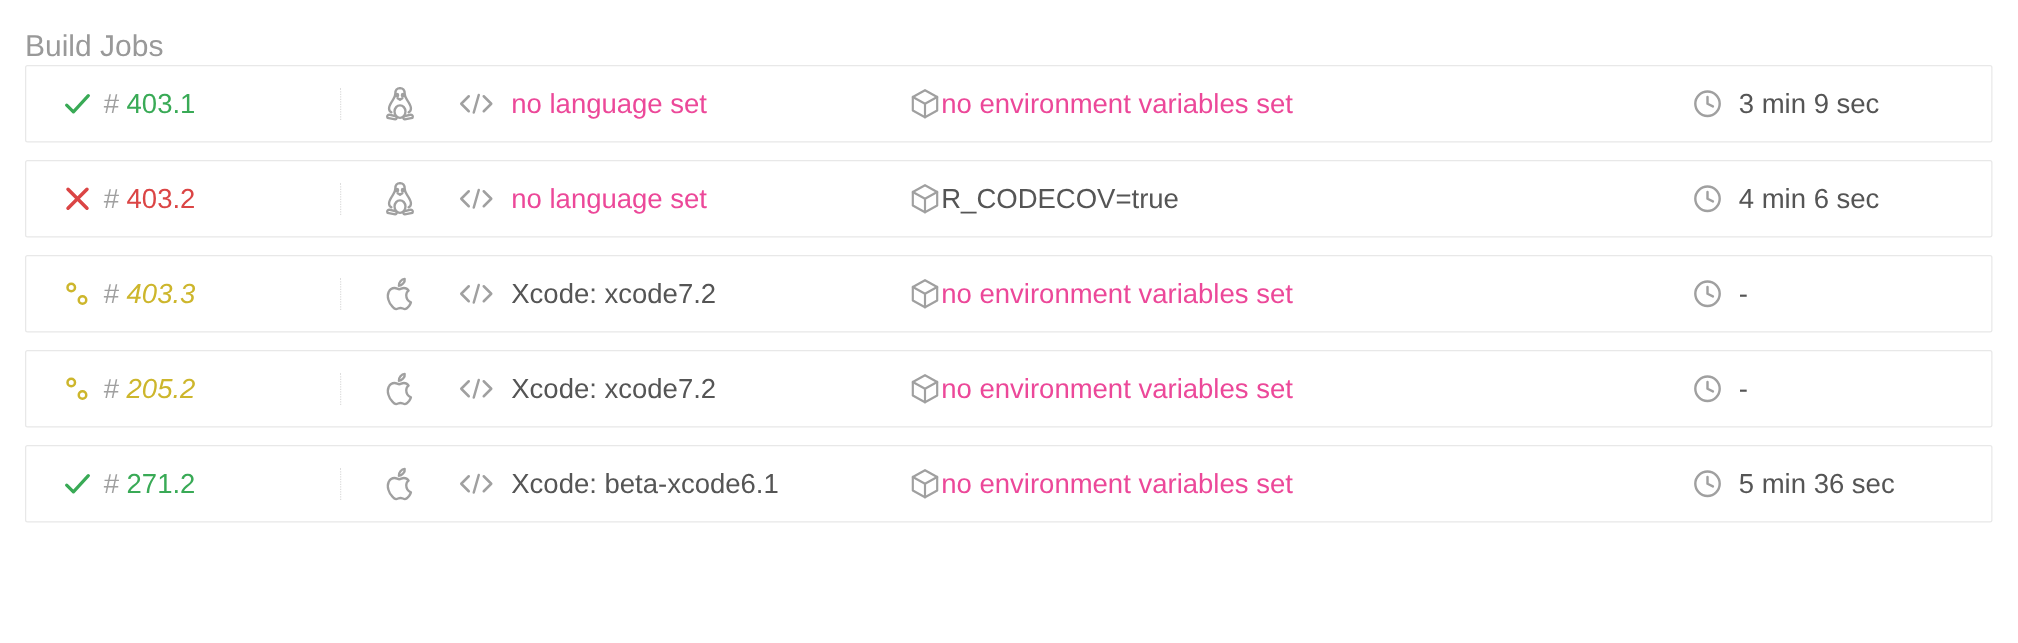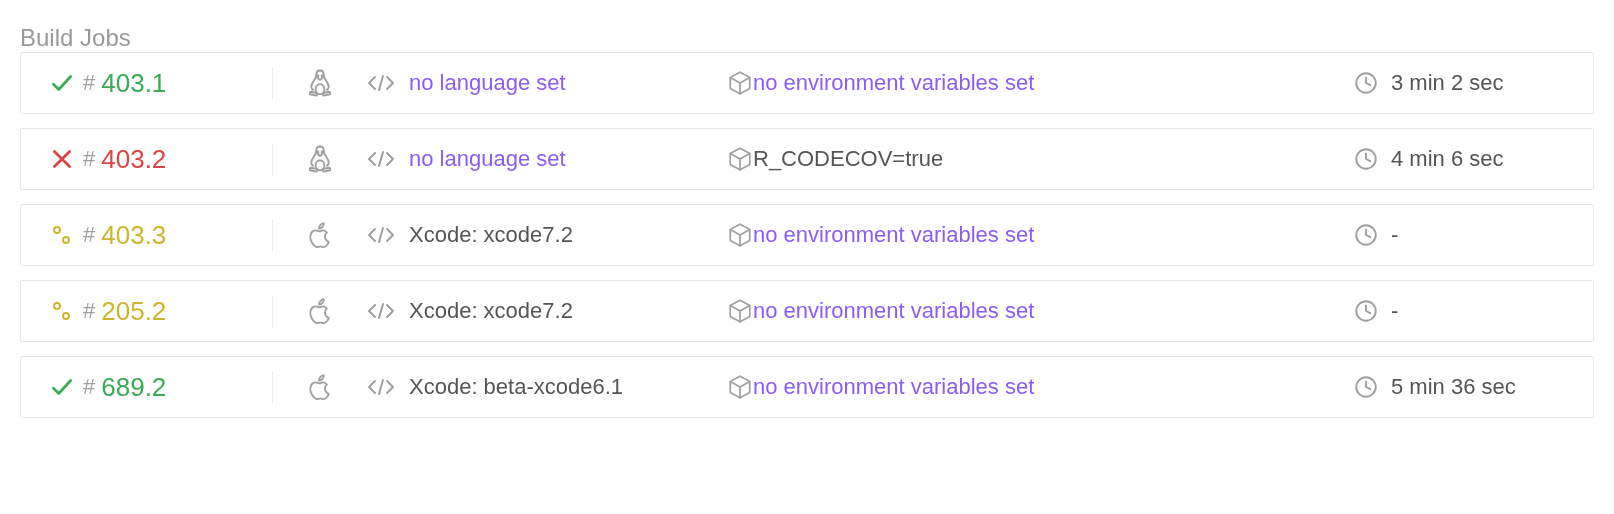--- a/index.html
+++ b/index.html
@@ -66,27 +66,27 @@
   display:flex;
   align-items:center;
   gap: 12px;
 }
 .hash {
   color:#a0a0a0;
   font-size: 22px;
   font-weight:400;
 }
 .jobnum {
-  font-size: 26px;
+  font-size: 22px;
   font-weight: 500;
 }
 .jobnum.passed { color:#39aa56; }
 .jobnum.failed { color:#db4545; }
-.jobnum.pending{ color:#cdb62c; }
-.muted { color:#8b5cf6; }
+.jobnum.pending{ color:#cdb62c;font-style:italic; }
+.muted { color:#ec4899; }
 .strong { color:#555;text-align:right; }
 .lang-text { font-size:22px; }
 .env-text  { font-size:22px; }
 .time-text { font-size:22px; color:#555;}
 svg { display:block; }
 </style>
 </head>
 <body>
 
 <h2 class="section-title">Build Jobs</h2>
@@ -134,21 +134,21 @@
 </span>
         <span class="env-text muted">no environment variables set</span>
       </div>
       <div class="col-time">
         <span>
 <svg width="26" height="26" viewBox="0 0 24 24" fill="none" stroke="#a0a0a0" stroke-width="1.8" stroke-linecap="round" stroke-linejoin="round">
 <circle cx="12" cy="12" r="9"></circle>
 <polyline points="12 7 12 12 16 14"></polyline>
 </svg>
 </span>
-        <span class="time-text">3 min 2 sec</span>
+        <span class="time-text">3 min 9 sec</span>
       </div>
     </div>
     <div class="job-row">
       <div class="col-status">
 <svg width="26" height="26" viewBox="0 0 24 24" fill="none" stroke="#db4545" stroke-width="2.6" stroke-linecap="round">
           <line x1="5" y1="5" x2="19" y2="19"></line>
           <line x1="19" y1="5" x2="5" y2="19"></line>
         </svg>
 </div>
       <div class="col-id">
@@ -292,21 +292,21 @@
       </div>
     </div>
     <div class="job-row">
       <div class="col-status">
 <svg width="26" height="26" viewBox="0 0 24 24" fill="none" stroke="#39aa56" stroke-width="2.4" stroke-linecap="round" stroke-linejoin="round">
           <polyline points="4 13 9 18 20 6"></polyline>
         </svg>
 </div>
       <div class="col-id">
         <span class="hash">#</span>
-        <span class="jobnum passed">689.2</span>
+        <span class="jobnum passed">271.2</span>
       </div>
       <div class="col-os">
 <svg width="30" height="30" viewBox="0 0 24 24" fill="none" stroke="#a0a0a0" stroke-width="1.5" stroke-linecap="round" stroke-linejoin="round">
 <path d="M16 13c0-2 1.5-3 1.5-3-1-1.5-2.5-1.7-3-1.7-1.3 0-2 .8-3 .8s-1.7-.8-3-.8c-1.5 0-3 1-3.7 2.5-1.6 3 .4 7.5 2 9 .8 1 1.6 2 2.7 2s1.5-.7 2.8-.7 1.7.7 2.8.7 1.9-1 2.7-2c.6-.8 1-1.6 1.2-2.3-2-.8-3-2.5-3-4.5z"></path>
 <path d="M14 5.5c.7-.8 1.2-2 1-3-1 .1-2 .7-2.7 1.5-.6.7-1.1 1.8-1 2.9 1.1 0 2-.6 2.7-1.4z"></path>
 </svg>
 </div>
       <div class="col-lang">
         <span>
 <svg width="28" height="24" viewBox="0 0 28 24" fill="none" stroke="#a0a0a0" stroke-width="2" stroke-linecap="round" stroke-linejoin="round">

